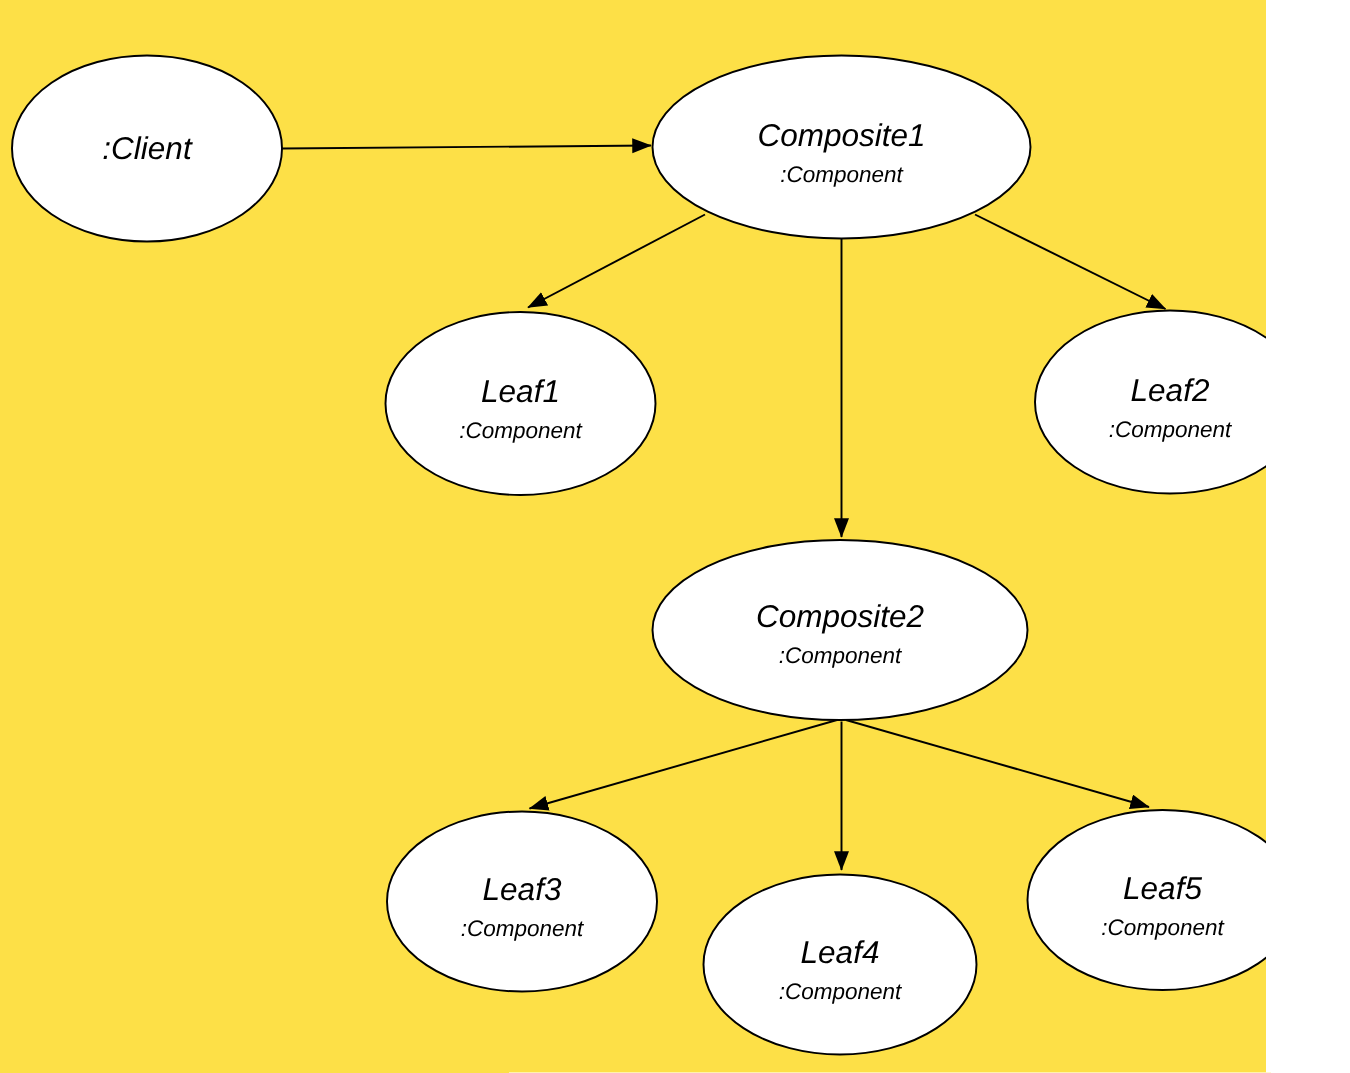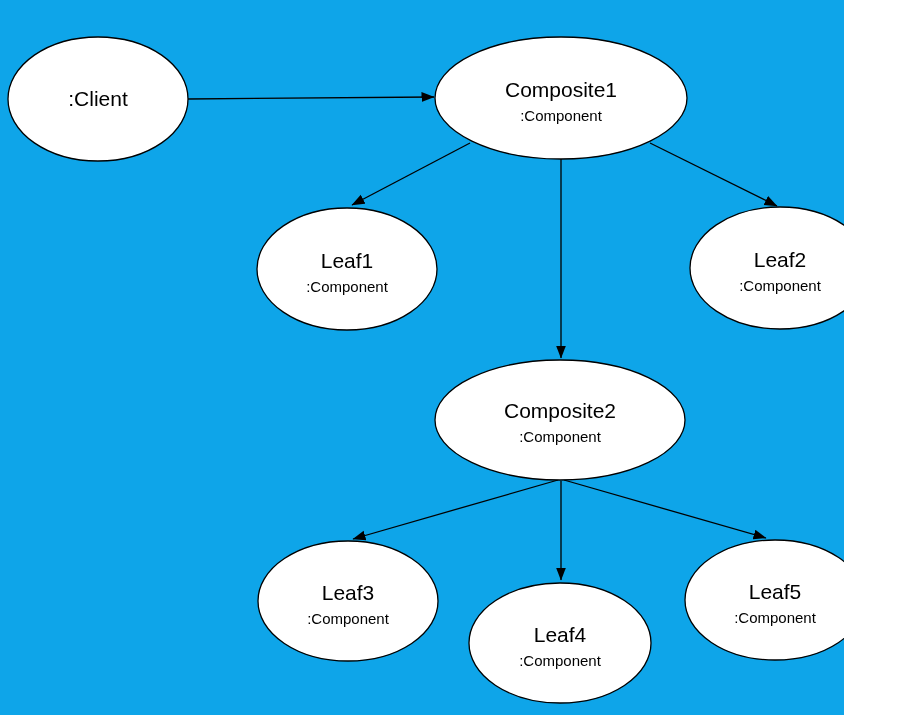--- a/index.html
+++ b/index.html
@@ -4,22 +4,23 @@
 <style>
   html, body {
     margin: 0;
     padding: 0;
     background: #ffffff;
   }
   .canvas-wrap {
     position: relative;
     width: 844px;
     height: 715px;
-    background: #0ea5e9;
+    background: #fde047;
     overflow: hidden;
+    font-style: italic;
   }
   svg {
     display: block;
     font-family: "Liberation Sans", sans-serif;
   }
   .node-shape {
     fill: #ffffff;
     stroke: #000000;
     stroke-width: 1.3;
   }

